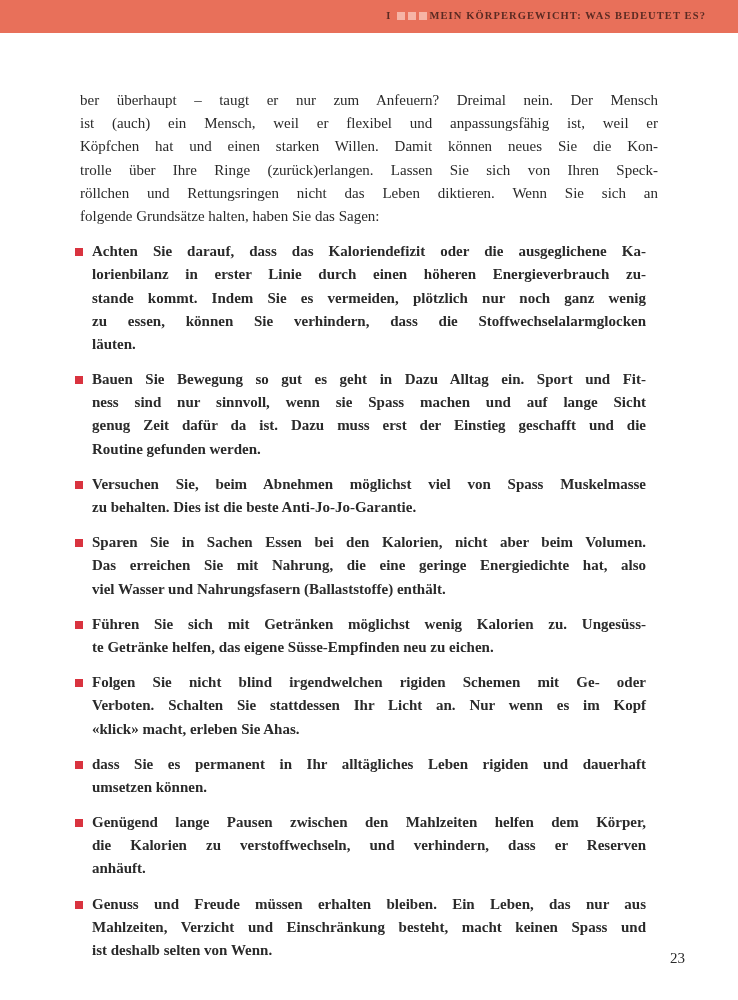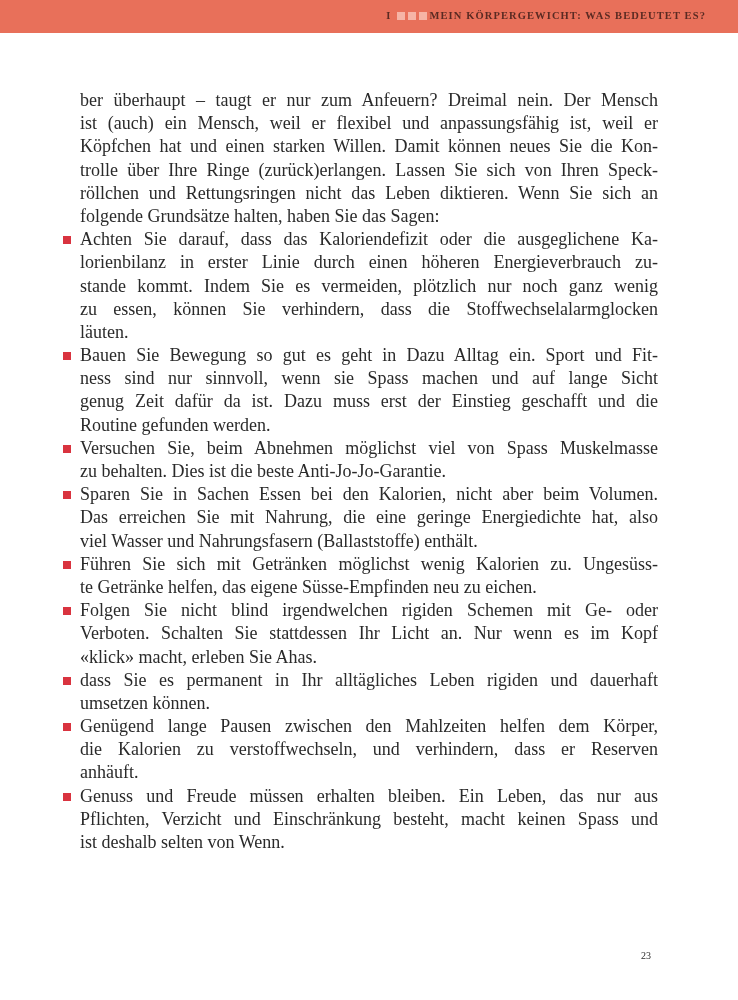--- a/index.html
+++ b/index.html
@@ -48,47 +48,48 @@
       margin-right: 3px;
     }
     .header-inner .sq:last-of-type {
       margin-right: 6px;
     }
     .content {
       position: absolute;
       left: 80px;
       top: 89px;
       width: 578px;
-      font-size: 18px;
+      font-size: 15px;
       line-height: 23.2px;
       text-align: justify;
     }
     .bullets {
       list-style: none;
       margin: 0;
       padding: 0;
     }
     .bullets li {
       position: relative;
       padding-left: 0;
-      margin: 0;
+      margin: 12px;
+      font-weight: bold;
     }
     .bullets .bullet-icon {
       position: absolute;
       left: -17px;
       top: 8px;
       width: 8px;
       height: 8px;
       background: #d9333f;
     }
     .page-number {
       position: absolute;
-      left: 641px;
+      left: 670px;
       top: 950px;
-      font-size: 10px;
+      font-size: 15px;
       color: #2a2a2a;
     }
     .line {
       display: block;
       text-align: justify;
       text-align-last: justify;
       white-space: nowrap;
       height: 23.2px;
     }
     .line.last {
@@ -163,19 +164,19 @@
     </li>
     <li>
       <span class="bullet-icon"></span>
       <span class="line">Genügend lange Pausen zwischen den Mahlzeiten helfen dem Körper,</span>
       <span class="line">die Kalorien zu verstoffwechseln, und verhindern, dass er Reserven</span>
       <span class="line last">anhäuft.</span>
     </li>
     <li>
       <span class="bullet-icon"></span>
       <span class="line">Genuss und Freude müssen erhalten bleiben. Ein Leben, das nur aus</span>
-      <span class="line">Pflichten, Verzicht und Einschränkung besteht, macht keinen Spass und</span>
+      <span class="line">Mahlzeiten, Verzicht und Einschränkung besteht, macht keinen Spass und</span>
       <span class="line last">ist deshalb selten von Wenn.</span>
     </li>
   </ul>
 </div>
 
 <div class="page-number">23</div>
 
 </body></html>

